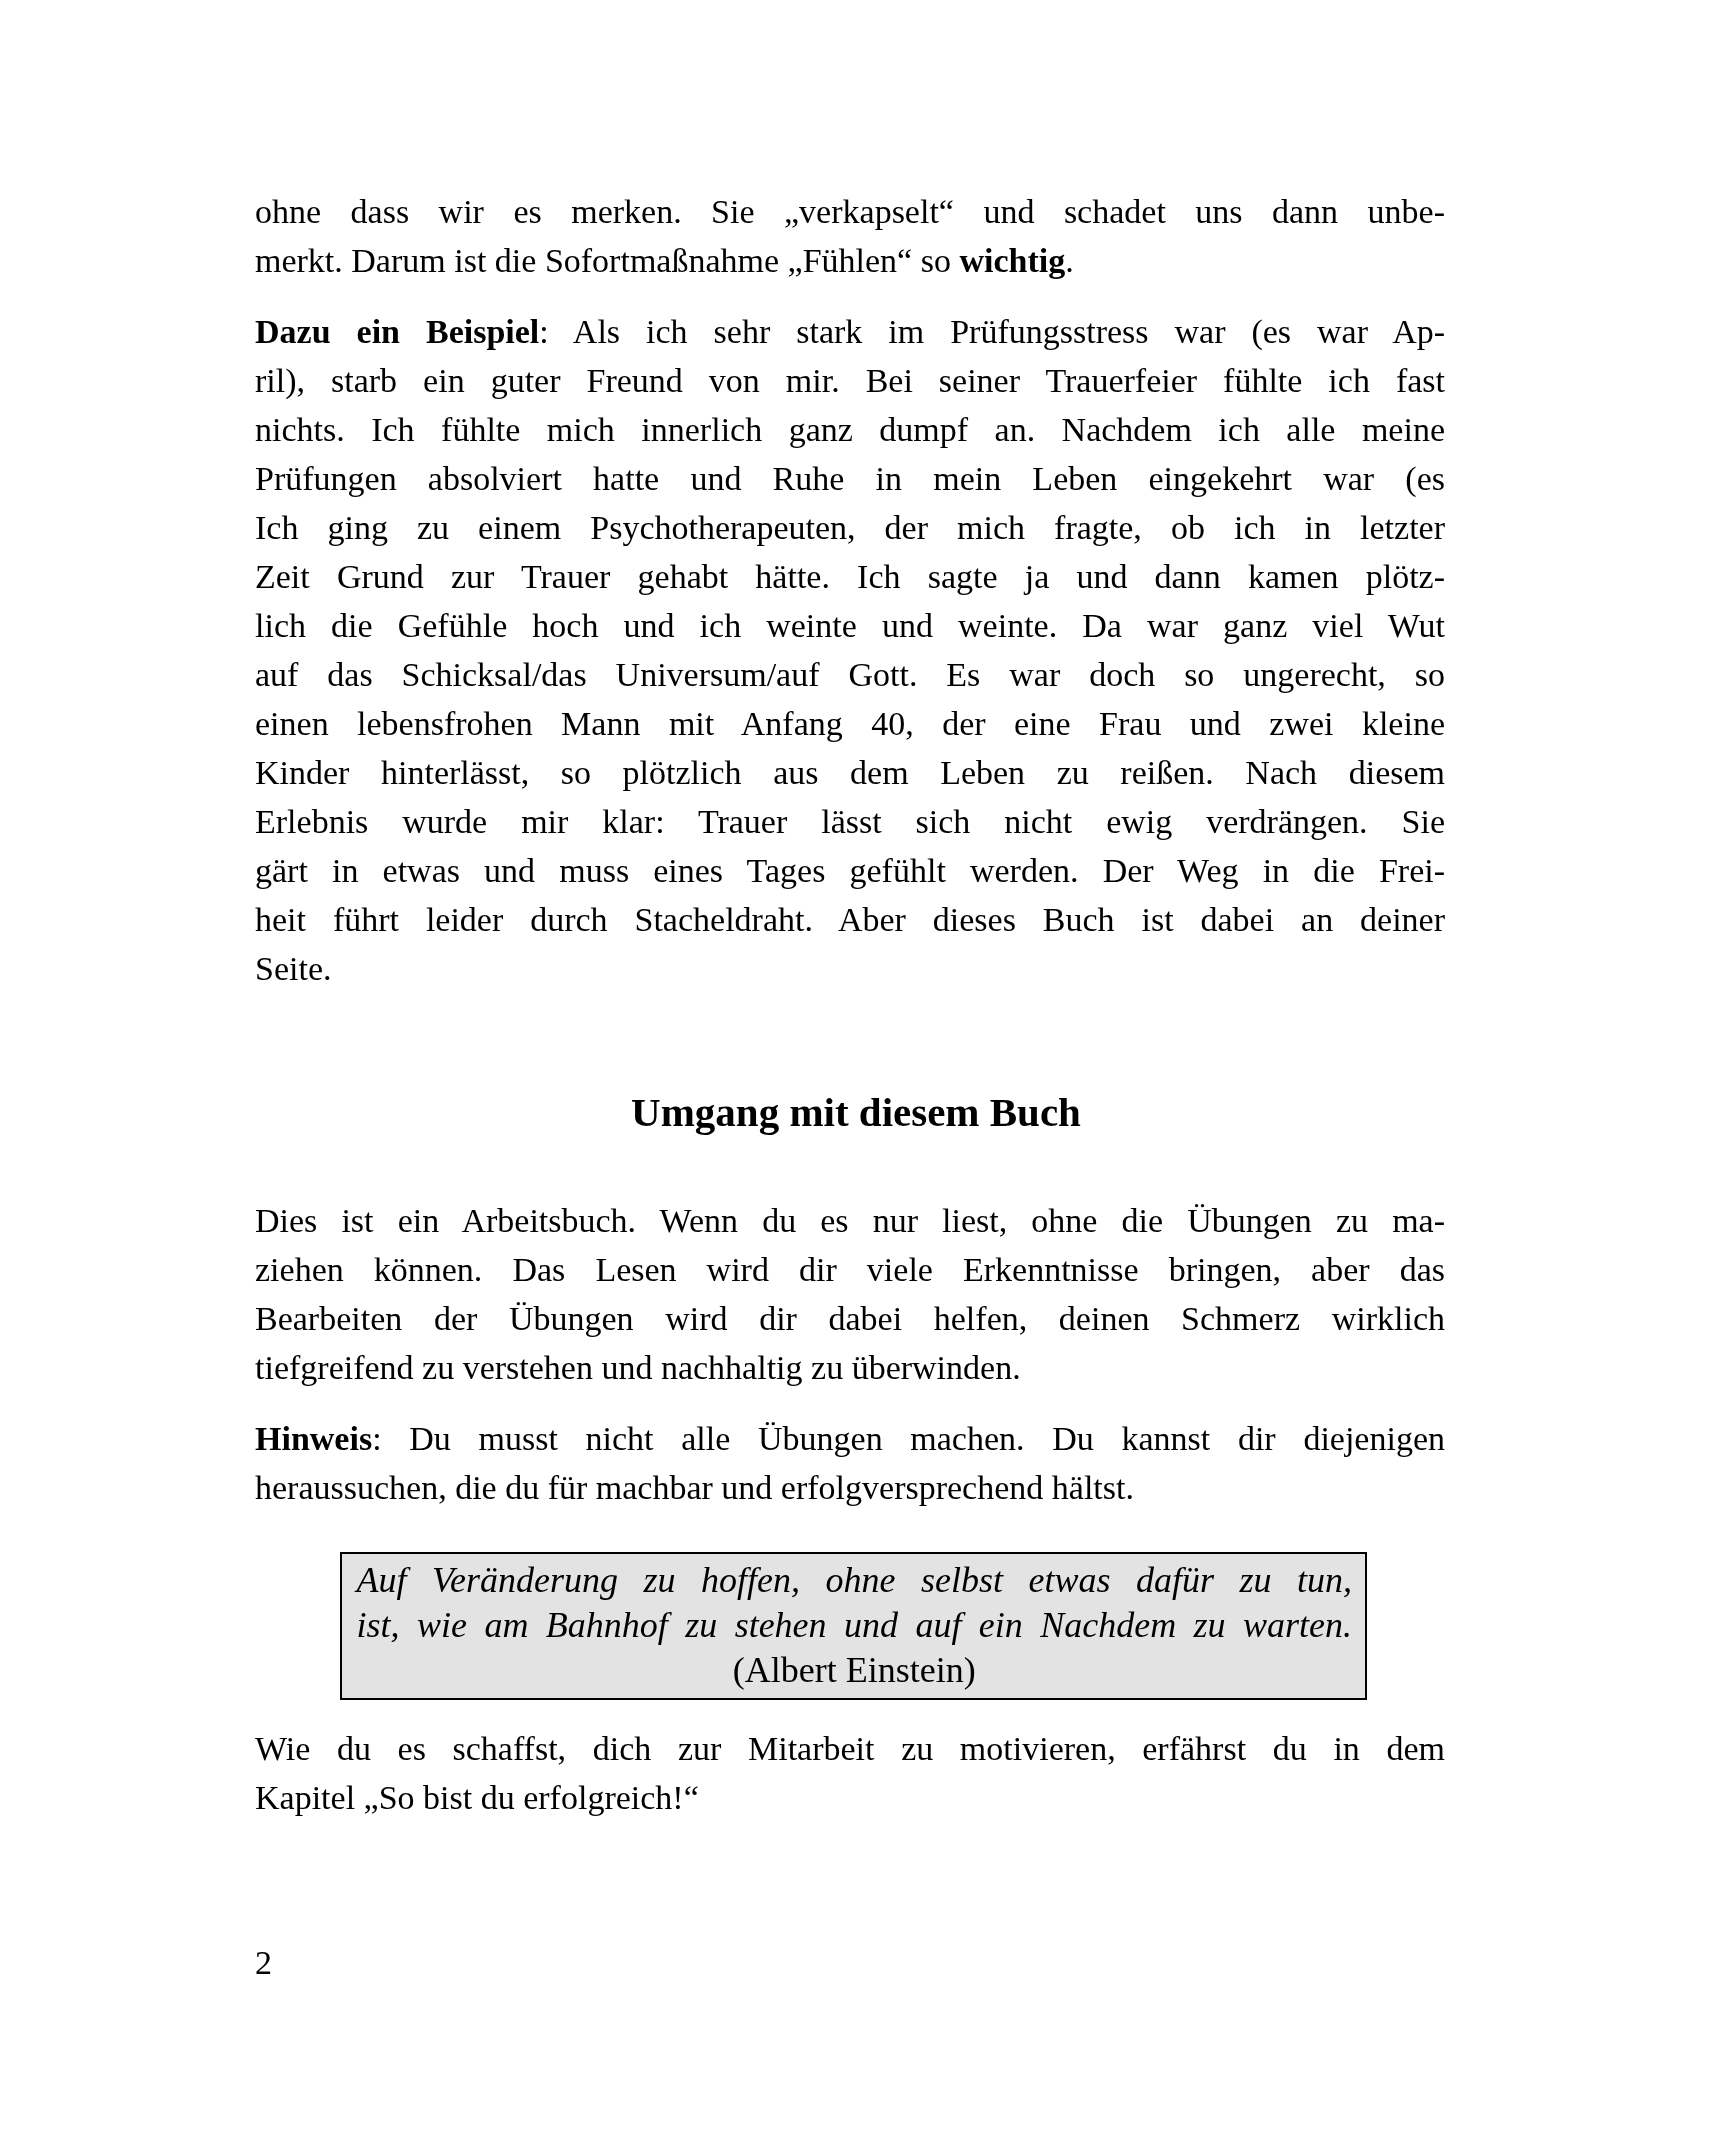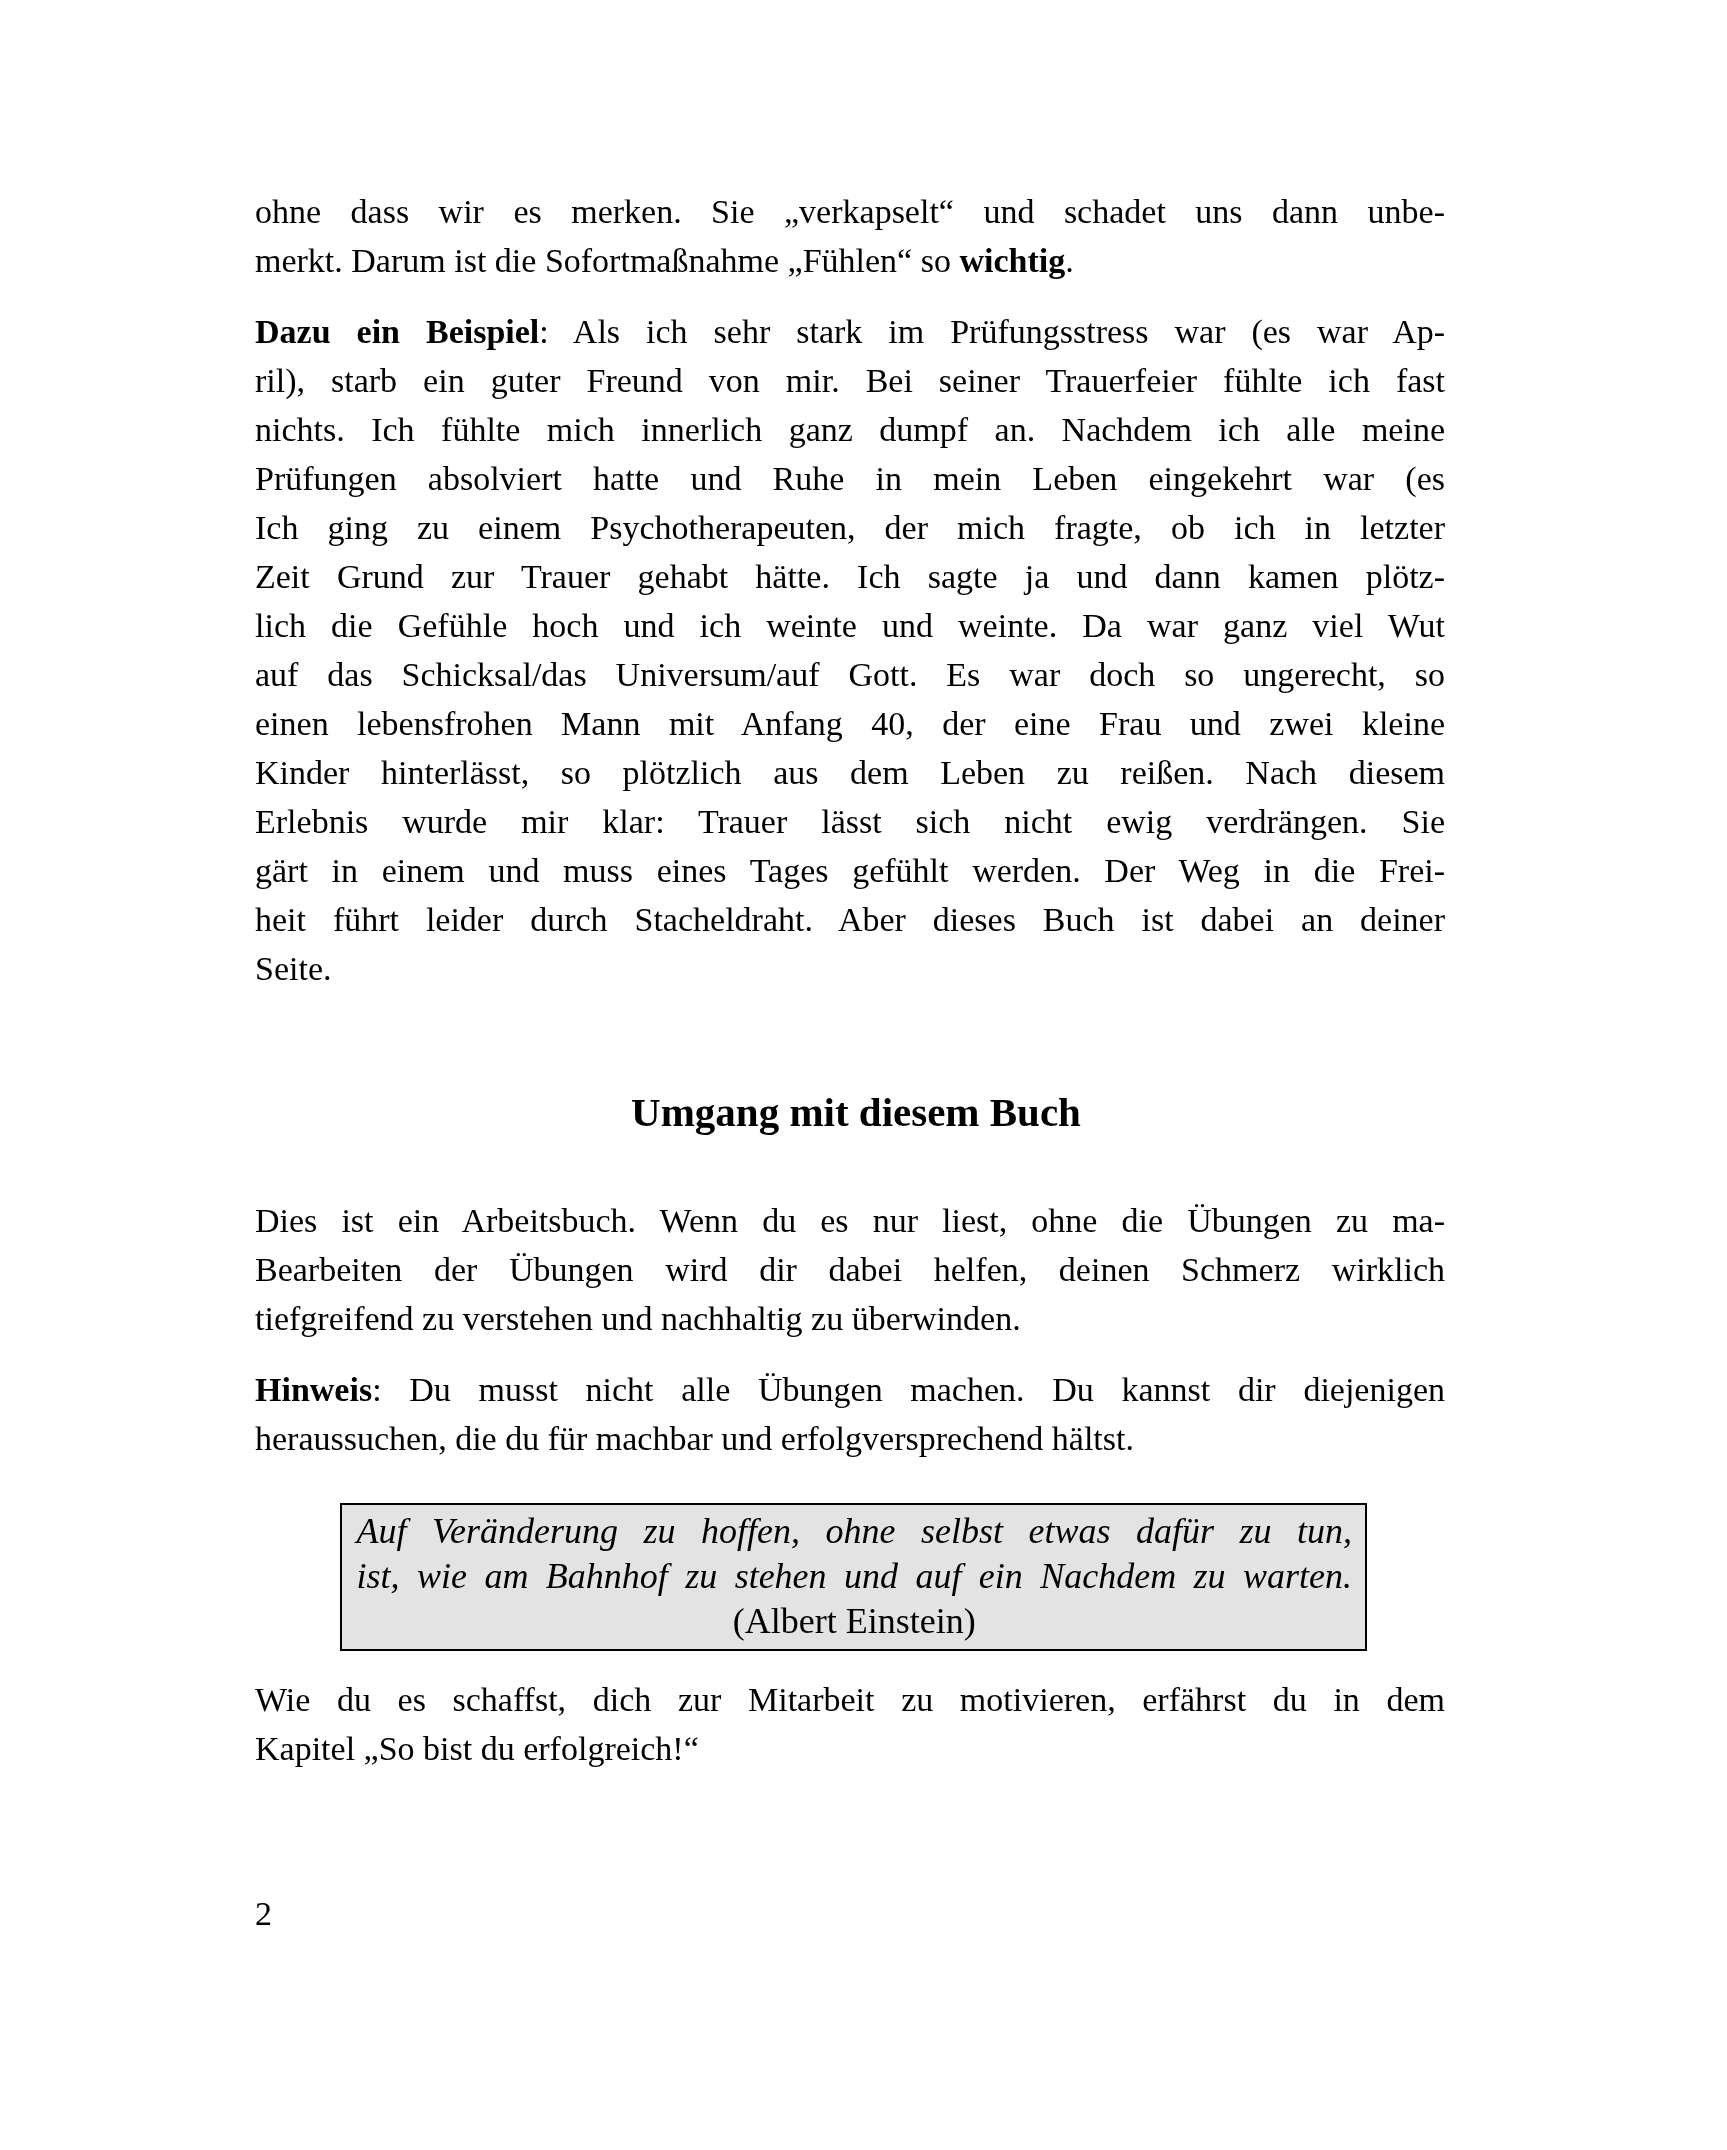--- a/index.html
+++ b/index.html
@@ -79,29 +79,30 @@
         <div class="line"><span>ril), starb ein guter Freund von mir. Bei seiner Trauerfeier fühlte ich fast</span></div>
         <div class="line"><span>nichts. Ich fühlte mich innerlich ganz dumpf an. Nachdem ich alle meine</span></div>
         <div class="line"><span>Prüfungen absolviert hatte und Ruhe in mein Leben eingekehrt war (es</span></div>
         <div class="line"><span>Ich ging zu einem Psychotherapeuten, der mich fragte, ob ich in letzter</span></div>
         <div class="line"><span>Zeit Grund zur Trauer gehabt hätte. Ich sagte ja und dann kamen plötz-</span></div>
         <div class="line"><span>lich die Gefühle hoch und ich weinte und weinte. Da war ganz viel Wut</span></div>
         <div class="line"><span>auf das Schicksal/das Universum/auf Gott. Es war doch so ungerecht, so</span></div>
         <div class="line"><span>einen lebensfrohen Mann mit Anfang 40, der eine Frau und zwei kleine</span></div>
         <div class="line"><span>Kinder hinterlässt, so plötzlich aus dem Leben zu reißen. Nach diesem</span></div>
         <div class="line"><span>Erlebnis wurde mir klar: Trauer lässt sich nicht ewig verdrängen. Sie</span></div>
-        <div class="line"><span>gärt in einem und muss eines Tages gefühlt werden. Der Weg in die Frei-</span></div>
+        <div class="line"><span>gärt in etwas und muss eines Tages gefühlt werden. Der Weg in die Frei-</span></div>
         <div class="line"><span>heit führt leider durch Stacheldraht. Aber dieses Buch ist dabei an deiner</span></div>
         <div class="line last"><span>Seite.</span></div>
       </div>
 
     <div class="heading">Umgang mit diesem Buch</div>
 
     <div class="para">
         <div class="line"><span>Dies ist ein Arbeitsbuch. Wenn du es nur liest, ohne die Übungen zu ma-</span></div>
+        <div class="line"><span>ziehen können. Das Lesen wird dir viele Erkenntnisse bringen, aber das</span></div>
         <div class="line"><span>Bearbeiten der Übungen wird dir dabei helfen, deinen Schmerz wirklich</span></div>
         <div class="line last"><span>tiefgreifend zu verstehen und nachhaltig zu überwinden.</span></div>
       </div>
 
     <div class="para">
         <div class="line"><span class="b">Hinweis</span><span>: Du musst nicht alle Übungen machen. Du kannst dir diejenigen</span></div>
         <div class="line last"><span>heraussuchen, die du für machbar und erfolgversprechend hältst.</span></div>
       </div>
 
     <div class="quote-box">

